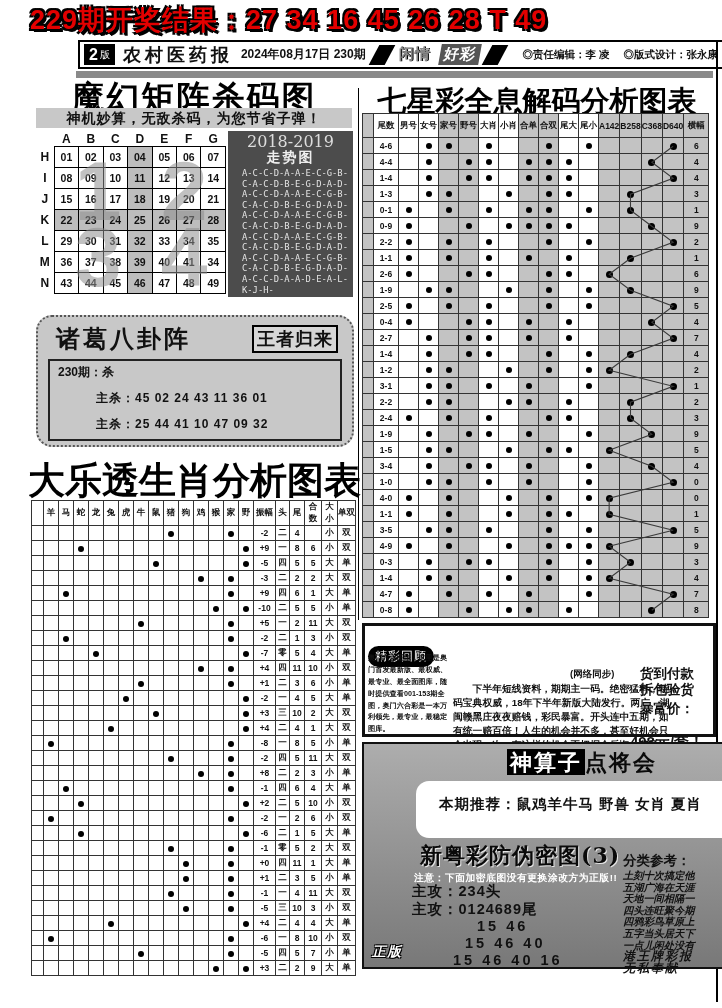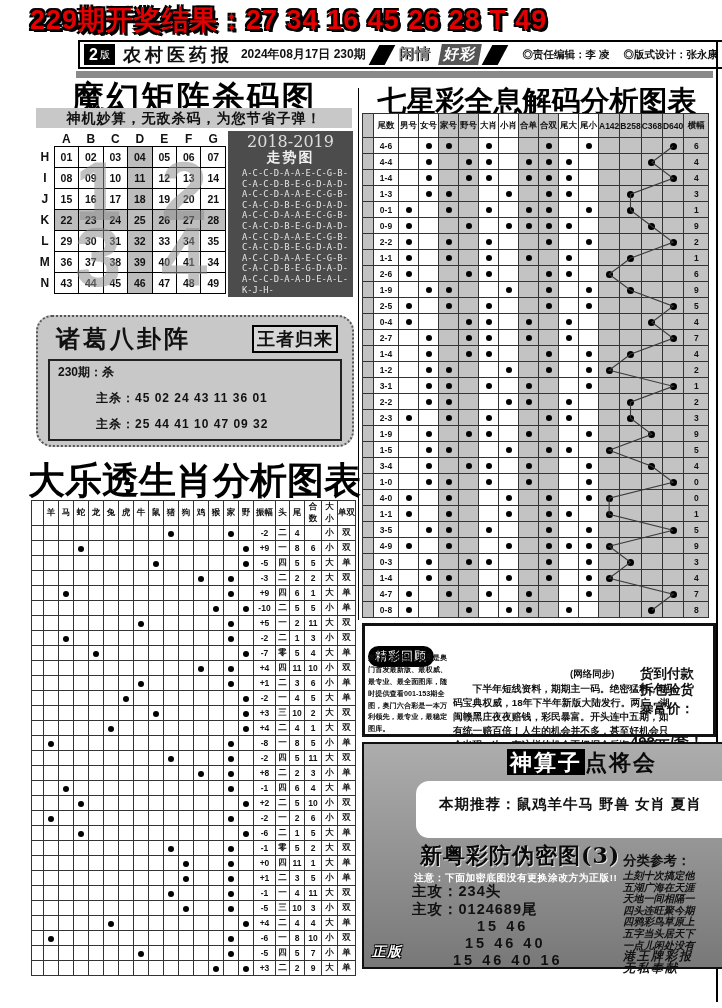--- a/index.html
+++ b/index.html
@@ -1368,21 +1368,21 @@
             <td class=""><i class="dot"></i></td>
             <td class=""></td>
             <td class="g"></td>
             <td class="g"><i class="dot cdot"></i></td>
             <td class="g"></td>
             <td class="g"></td>
             <td class="g">2</td>
           </tr>
           <tr>
             <td class="g"></td>
-            <td class="">2-3</td>
+            <td class="">2-4</td>
             <td class=""><i class="dot"></i></td>
             <td class=""></td>
             <td class="g"><i class="dot"></i></td>
             <td class="g"></td>
             <td class=""><i class="dot"></i></td>
             <td class=""></td>
             <td class="g"></td>
             <td class="g"><i class="dot"></i></td>
             <td class=""><i class="dot"></i></td>
             <td class=""></td>

